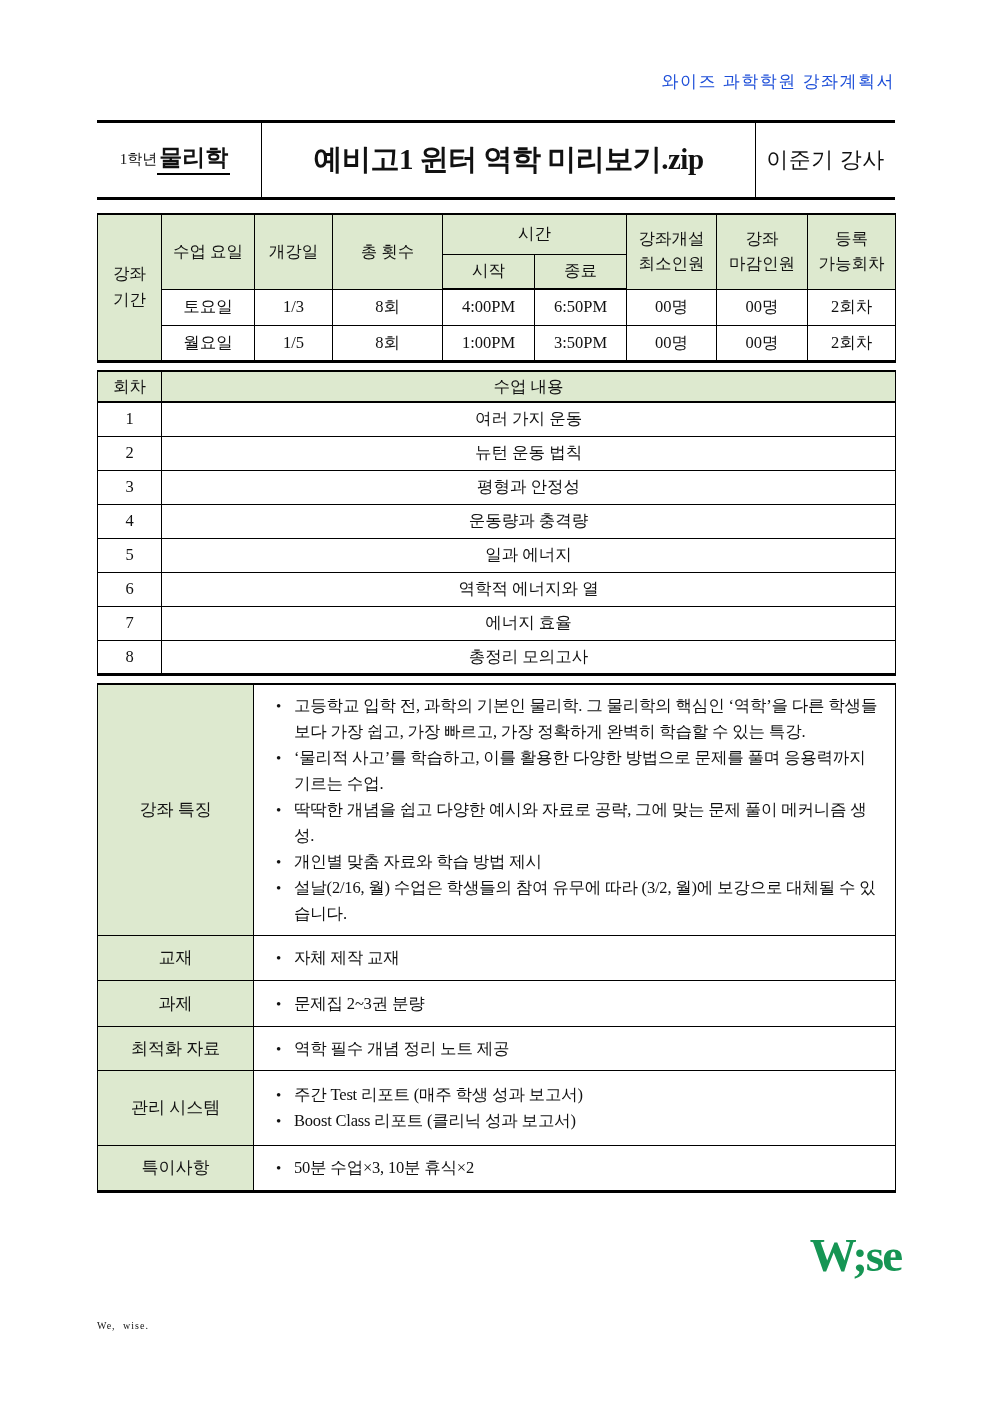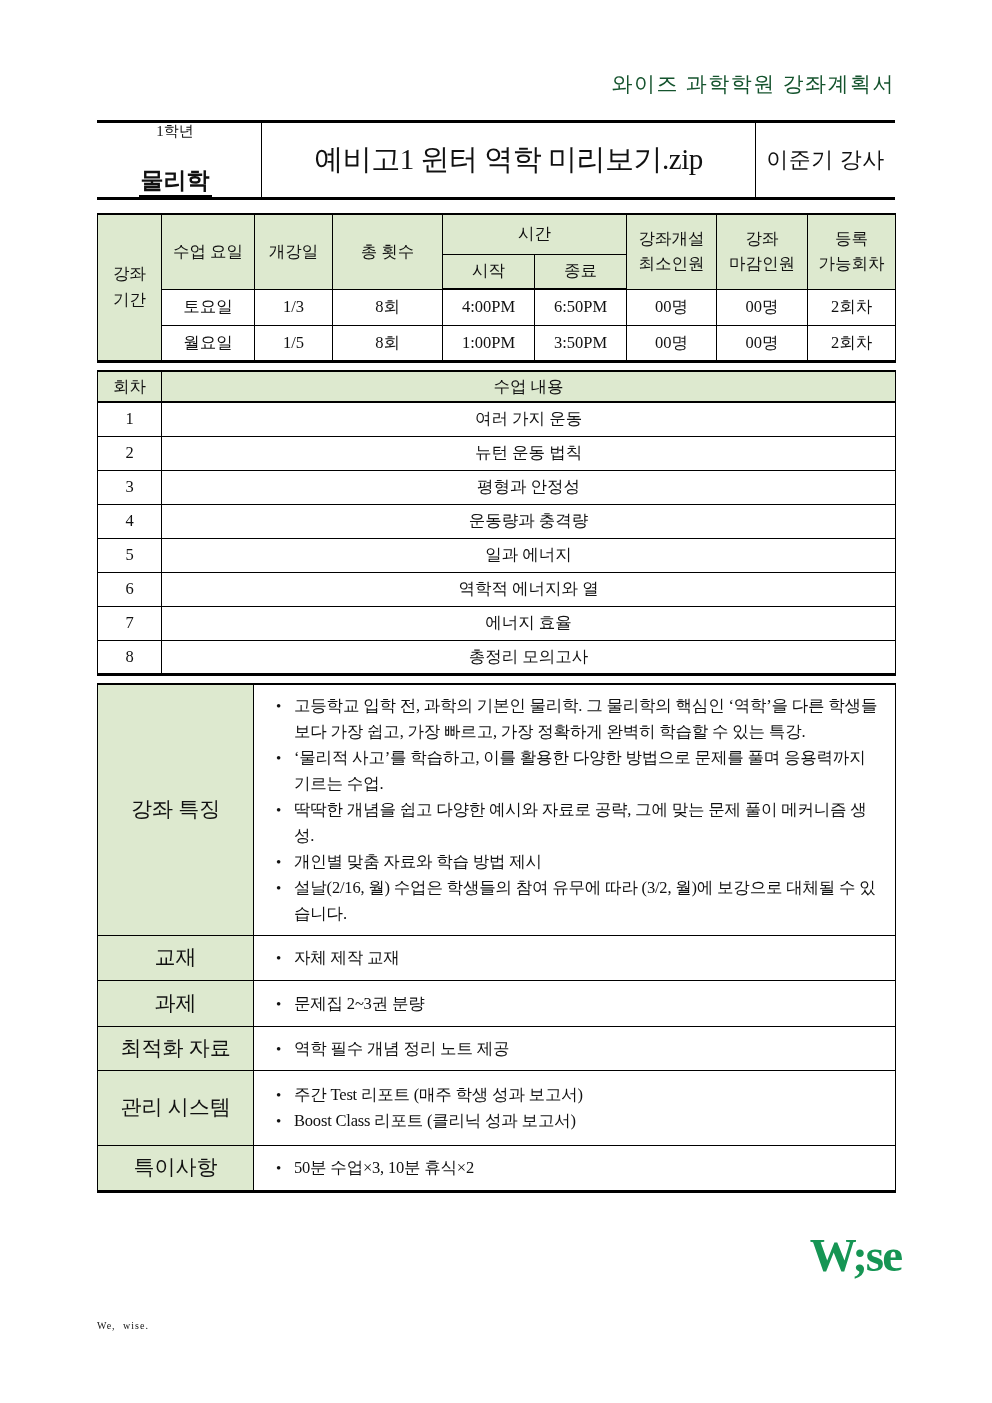--- a/index.html
+++ b/index.html
@@ -15,39 +15,39 @@
     color:#111;
     position:relative;
     overflow:hidden;
   }
   .page{position:absolute;inset:0;}
   .content{position:absolute;left:97px;top:0;width:798px;height:100%;}
 
   
   .top-note{
     position:absolute;top:70px;right:0;
-    font-size:21px;letter-spacing:1.5px;color:#14532d;
+    font-size:17px;letter-spacing:1.5px;color:#1d4ed8;
   }
 
   
   .title-table{
     position:absolute;top:120px;left:0;width:798px;height:80px;
     display:grid;grid-template-columns:156px 502px 140px;
     border-top:3px solid var(--line);
     border-bottom:3px solid var(--line);
   }
   .tt-cell{display:flex;align-items:center;justify-content:center;}
   .tt-cell + .tt-cell{border-left:1.5px solid var(--line);}
-  .tt-subject{flex-direction:column;line-height:1.15;justify-content:space-between;}
+  .tt-subject{flex-direction:row;line-height:1.15;}
   .tt-subject .grade{font-size:15px;}
   .tt-subject .subject{
     font-size:23px;font-weight:bold;
     border-bottom:2px solid #000;padding:0 2px 1px 2px;
   }
-  .tt-title{font-size:29px;font-weight:normal;letter-spacing:-0.5px;white-space:nowrap;margin-left:8px;}
+  .tt-title{font-size:29px;font-weight:bold;letter-spacing:-0.5px;white-space:nowrap;margin-left:8px;}
   .tt-instr{font-size:22px;letter-spacing:0.5px;}
 
   
   table{border-collapse:collapse;table-layout:fixed;width:798px;}
   td{
     border:1px solid var(--line);
     text-align:center;vertical-align:middle;
     font-size:16.5px;
   }
   .g{background:var(--accent-bg);}
@@ -61,21 +61,21 @@
   .sched tr.r2 td{border-bottom:2px solid var(--line);}
   .period span{display:block;line-height:1.6;}
 
   
   .lesson{position:absolute;top:370px;left:0;border-top:2px solid var(--line);border-bottom:3px solid var(--line);}
   .lesson tr.lhead td{height:31px;border-bottom:2px solid var(--line);}
   .lesson tr.lrow td{height:34px;}
 
   
   .info{position:absolute;top:683px;left:0;border-top:2px solid var(--line);border-bottom:3px solid var(--line);}
-  .info td.lab{font-size:21px;line-height:1.5;}
+  .info td.lab{font-size:17px;line-height:1.5;}
   .info td.cont{text-align:left;padding:8px 12px 8px 16px;}
   .h237{height:237px;} .h45{height:45px;} .h46{height:46px;} .h44{height:44px;}
   .h106{height:106px;} .h75{height:75px;}
   ul.blist{list-style:none;}
   ul.blist li{
     position:relative;
     padding-left:24px;
     font-size:16.5px;line-height:26px;
     letter-spacing:-0.2px;
   }

